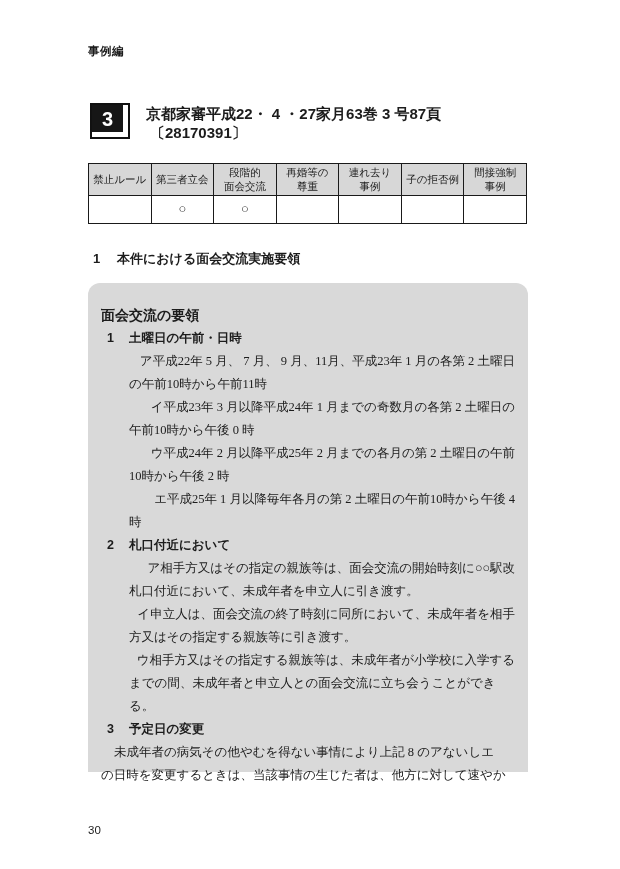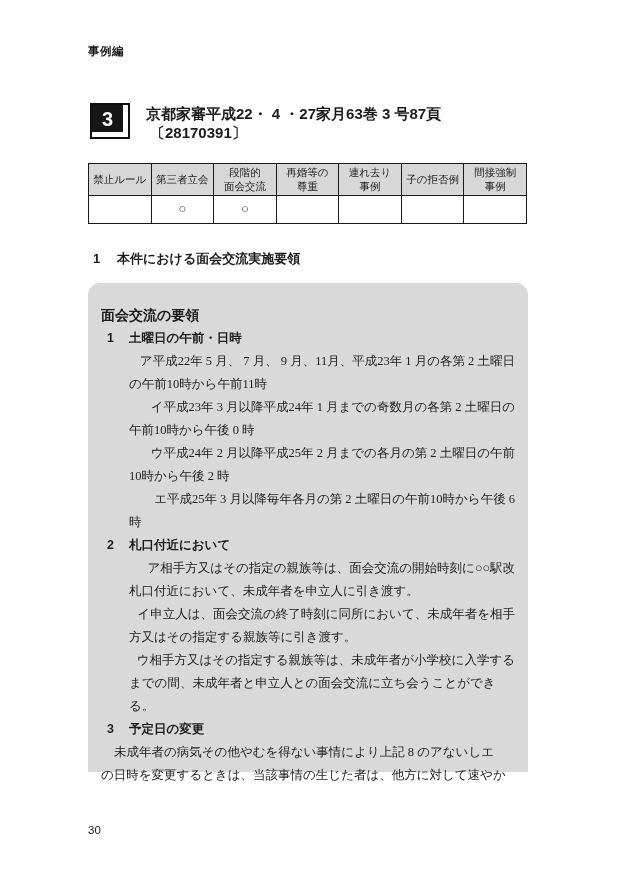--- a/index.html
+++ b/index.html
@@ -117,21 +117,21 @@
 <div class="summary-box">
   <div class="box-title">面会交流の要領</div>
   <div>
       <div class="bl bl-heading"><span class="bl-label">1</span><span class="bl-text">土曜日の午前・日時</span></div>
       <div class="bl bl-item"><span class="bl-label">ア</span><span class="bl-text">平成22年 5 月、 7 月、 9 月、11月、平成23年 1 月の各第 2 土曜日</span></div>
       <div class="bl bl-cont"><span class="bl-text">の午前10時から午前11時</span></div>
       <div class="bl bl-item"><span class="bl-label">イ</span><span class="bl-text">平成23年 3 月以降平成24年 1 月までの奇数月の各第 2 土曜日の</span></div>
       <div class="bl bl-cont"><span class="bl-text">午前10時から午後 0 時</span></div>
       <div class="bl bl-item"><span class="bl-label">ウ</span><span class="bl-text">平成24年 2 月以降平成25年 2 月までの各月の第 2 土曜日の午前</span></div>
       <div class="bl bl-cont"><span class="bl-text">10時から午後 2 時</span></div>
-      <div class="bl bl-item"><span class="bl-label">エ</span><span class="bl-text">平成25年 3 月以降毎年各月の第 2 土曜日の午前10時から午後 6</span></div>
+      <div class="bl bl-item"><span class="bl-label">エ</span><span class="bl-text">平成25年 1 月以降毎年各月の第 2 土曜日の午前10時から午後 4</span></div>
       <div class="bl bl-cont"><span class="bl-text">時</span></div>
       <div class="bl bl-heading"><span class="bl-label">2</span><span class="bl-text">札口付近において</span></div>
       <div class="bl bl-item"><span class="bl-label">ア</span><span class="bl-text">相手方又はその指定の親族等は、面会交流の開始時刻に○○駅改</span></div>
       <div class="bl bl-cont"><span class="bl-text">札口付近において、未成年者を申立人に引き渡す。</span></div>
       <div class="bl bl-item"><span class="bl-label">イ</span><span class="bl-text">申立人は、面会交流の終了時刻に同所において、未成年者を相手</span></div>
       <div class="bl bl-cont"><span class="bl-text">方又はその指定する親族等に引き渡す。</span></div>
       <div class="bl bl-item"><span class="bl-label">ウ</span><span class="bl-text">相手方又はその指定する親族等は、未成年者が小学校に入学する</span></div>
       <div class="bl bl-cont"><span class="bl-text">までの間、未成年者と申立人との面会交流に立ち会うことができ</span></div>
       <div class="bl bl-cont"><span class="bl-text">る。</span></div>
       <div class="bl bl-heading"><span class="bl-label">3</span><span class="bl-text">予定日の変更</span></div>

